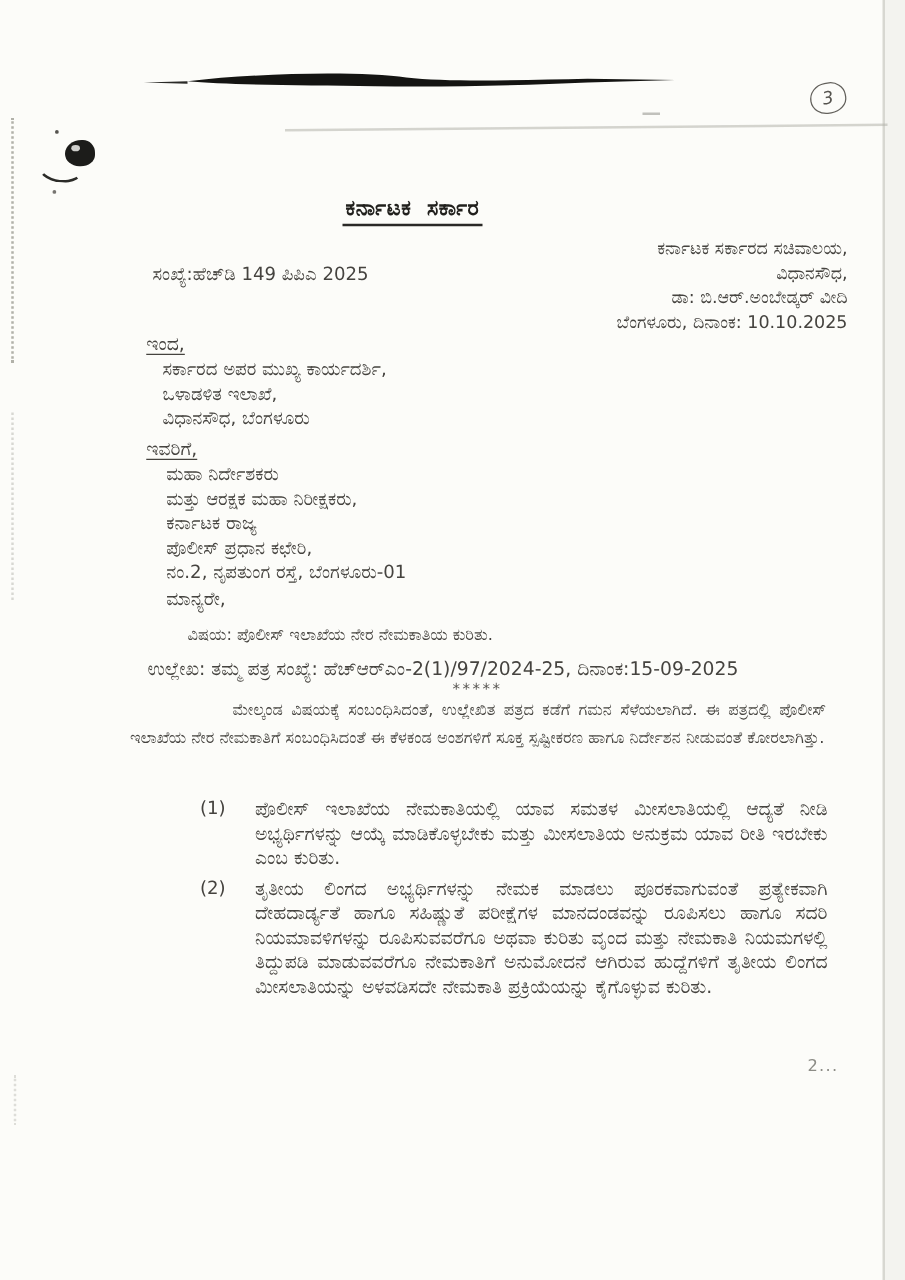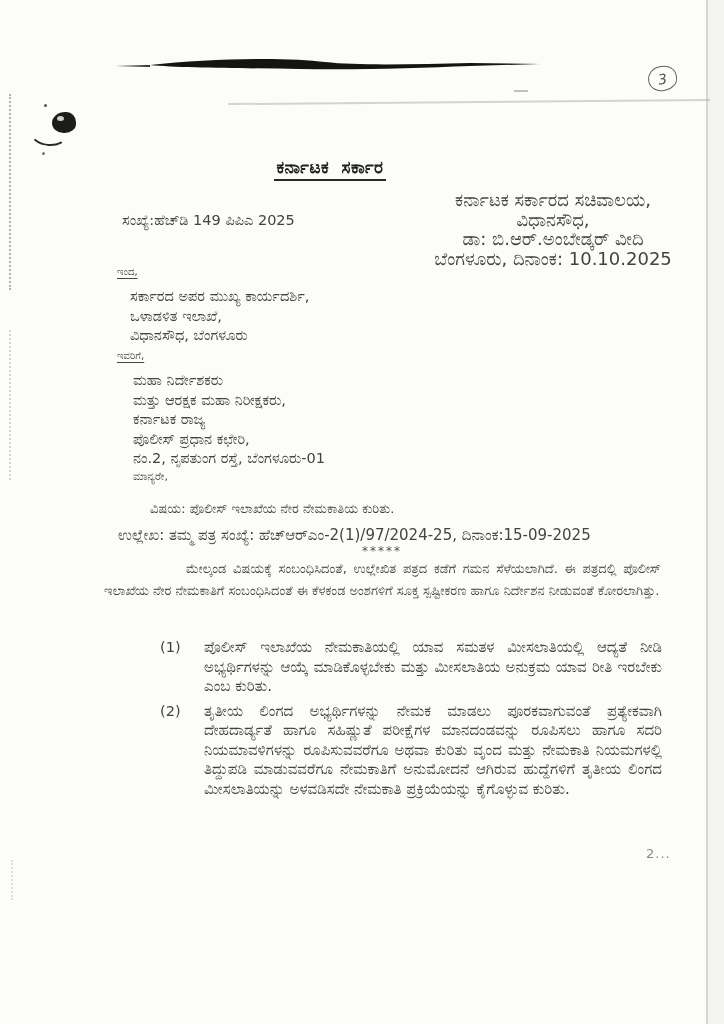--- a/index.html
+++ b/index.html
@@ -39,27 +39,27 @@
     font-size:14px;color:#55534e;font-style:italic;
   }
   
   .abs{position:absolute;}
   .title{
     left:0;top:157px;width:660px;text-align:center;
     font-size:17px;font-weight:700;color:#21201d;letter-spacing:.5px;word-spacing:6px;
   }
   .title-inner{display:inline-block;border-bottom:2px solid #2a2927;padding:0 2px 2px 2px;}
   .refno{left:122px;top:212px;font-size:14.5px;}
-  .office{left:408px;top:190px;width:290px;text-align:center;font-size:18px;line-height:19.5px;}
-  .label-underline{font-size:10px;text-decoration:underline;text-underline-offset:3px;}
+  .office{left:388px;top:190px;width:290px;text-align:right;font-size:14px;line-height:19.5px;}
+  .label-underline{font-size:15px;text-decoration:underline;text-underline-offset:3px;}
   .from-label{left:117px;top:266px;}
   .from-block{left:130px;top:287px;font-size:14.5px;line-height:19.5px;}
   .to-label{left:117px;top:350px;}
   .to-block{left:133px;top:371px;font-size:14.5px;line-height:19.5px;}
-  .salutation{left:133px;top:470px;font-size:11px;}
+  .salutation{left:133px;top:470px;font-size:15px;}
   .subject{left:150px;top:501px;font-size:13px;}
   .reference{left:118px;top:526px;font-size:15px;}
   .separator{left:104px;top:544px;width:556px;text-align:center;font-size:12px;letter-spacing:2px;color:#55534f;}
   .body-para{
     left:104px;top:558px;width:557px;
     font-size:13px;line-height:22px;text-align:justify;text-indent:82px;
   }
   .list{left:160px;top:638px;width:502px;}
   .list-item{display:flex;margin-bottom:5px;}
   .list-num{width:30px;flex:0 0 30px;font-size:14.5px;line-height:19.5px;}

